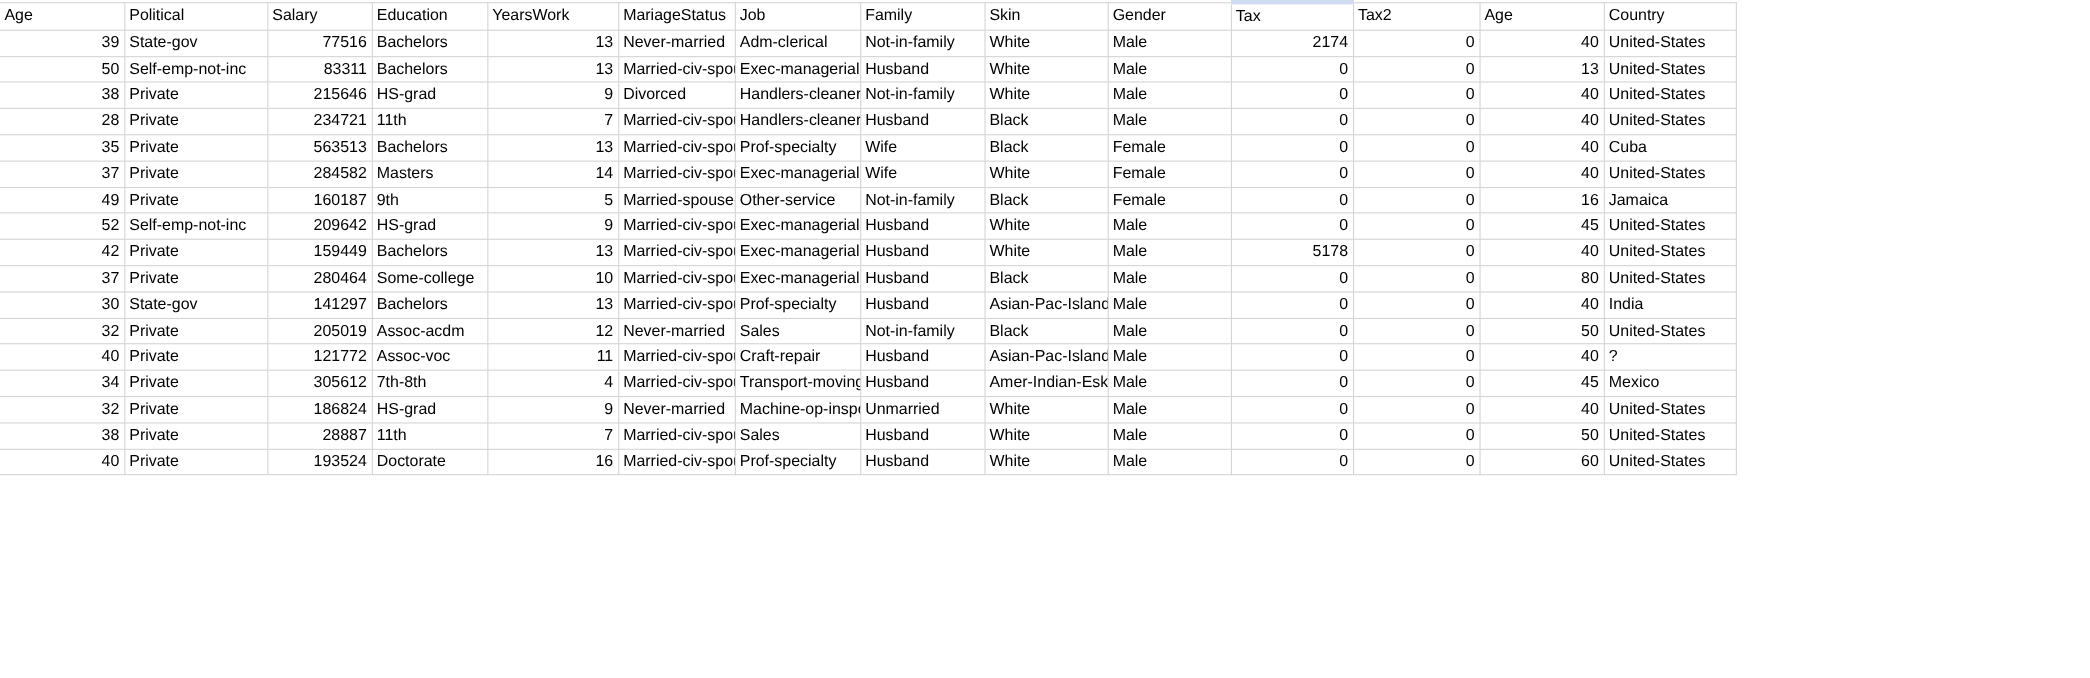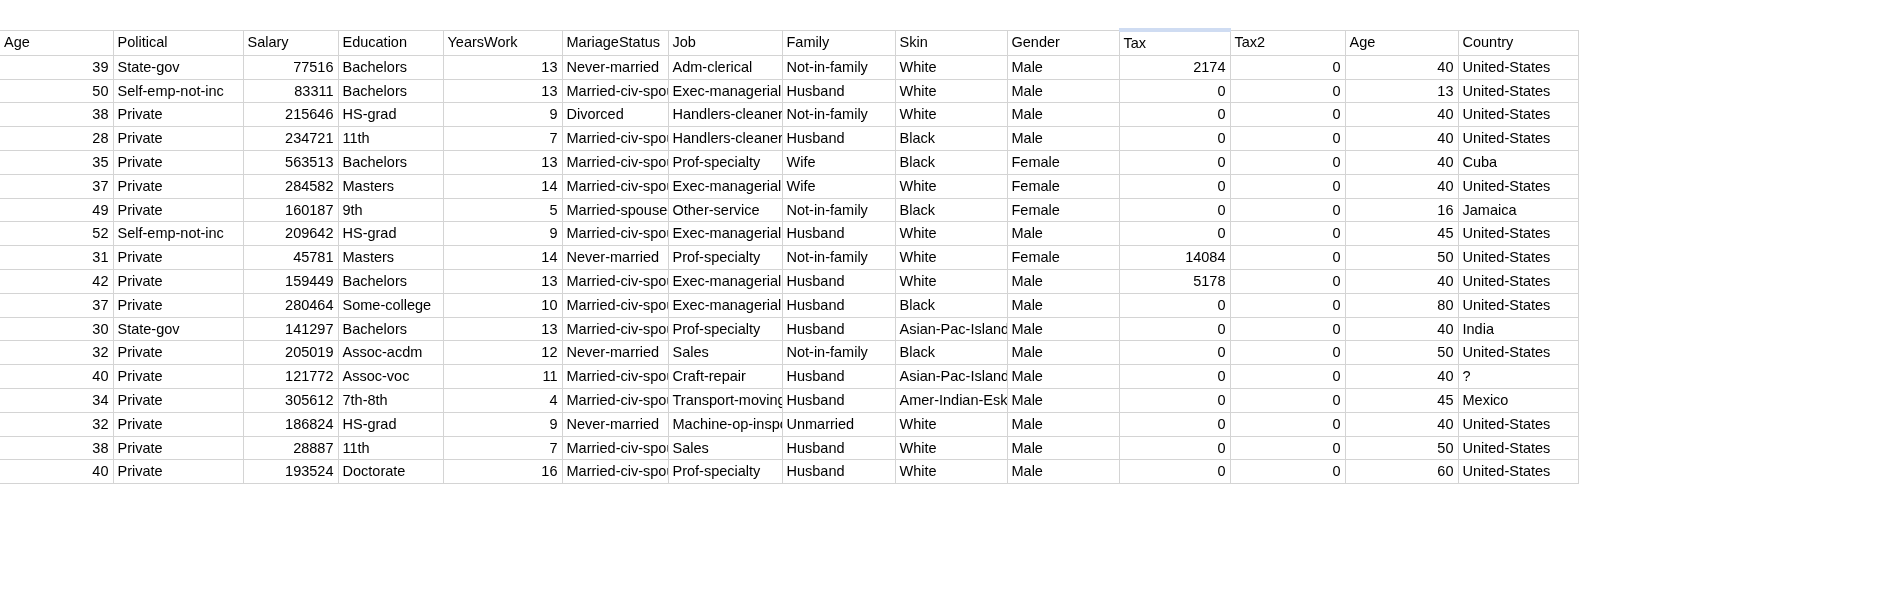--- a/index.html
+++ b/index.html
@@ -20,21 +20,20 @@
     height: 616px;
     position: relative;
     background: #ffffff;
   }
 
   table.grid {
     border-collapse: collapse;
     table-layout: fixed;
     width: 1568px;
     background: #ffffff;
-    margin-top: 28px;
   }
 
   table.grid td, table.grid th {
     border-right: 1px solid #d4d4d4;
     border-bottom: 1px solid #d4d4d4;
     height: 22.8px;
     padding: 0 4px;
     font-size: 14.5px;
     font-weight: normal;
     line-height: 22.8px;
@@ -241,36 +240,20 @@
           <td class="txt">Exec-managerial</td>
           <td class="txt">Husband</td>
           <td class="txt">White</td>
           <td class="txt">Male</td>
           <td class="num">0</td>
           <td class="num">0</td>
           <td class="num">45</td>
           <td class="txt">United-States</td>
         </tr>
         <tr>
-          <td class="num">31</td>
-          <td class="txt">Private</td>
-          <td class="num">45781</td>
-          <td class="txt">Masters</td>
-          <td class="num">14</td>
-          <td class="txt">Never-married</td>
-          <td class="txt">Prof-specialty</td>
-          <td class="txt">Not-in-family</td>
-          <td class="txt">White</td>
-          <td class="txt">Female</td>
-          <td class="num">14084</td>
-          <td class="num">0</td>
-          <td class="num">50</td>
-          <td class="txt">United-States</td>
-        </tr>
-        <tr>
           <td class="num">42</td>
           <td class="txt">Private</td>
           <td class="num">159449</td>
           <td class="txt">Bachelors</td>
           <td class="num">13</td>
           <td class="txt">Married-civ-spouse</td>
           <td class="txt">Exec-managerial</td>
           <td class="txt">Husband</td>
           <td class="txt">White</td>
           <td class="txt">Male</td>

